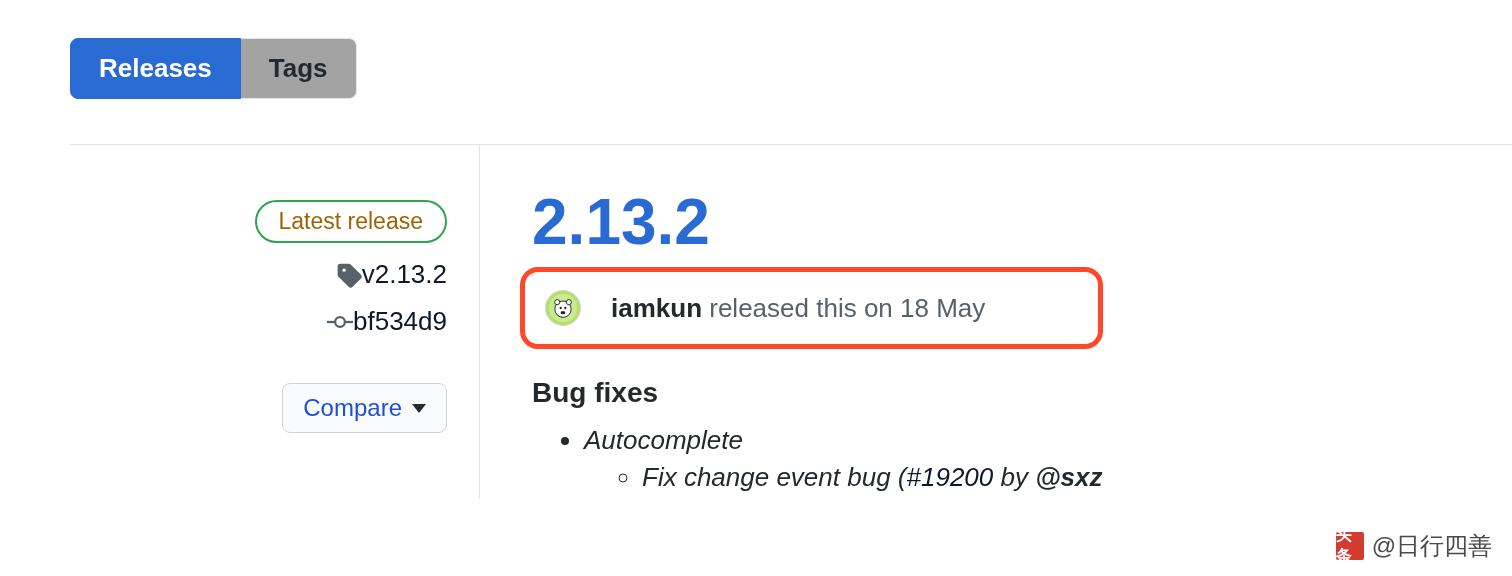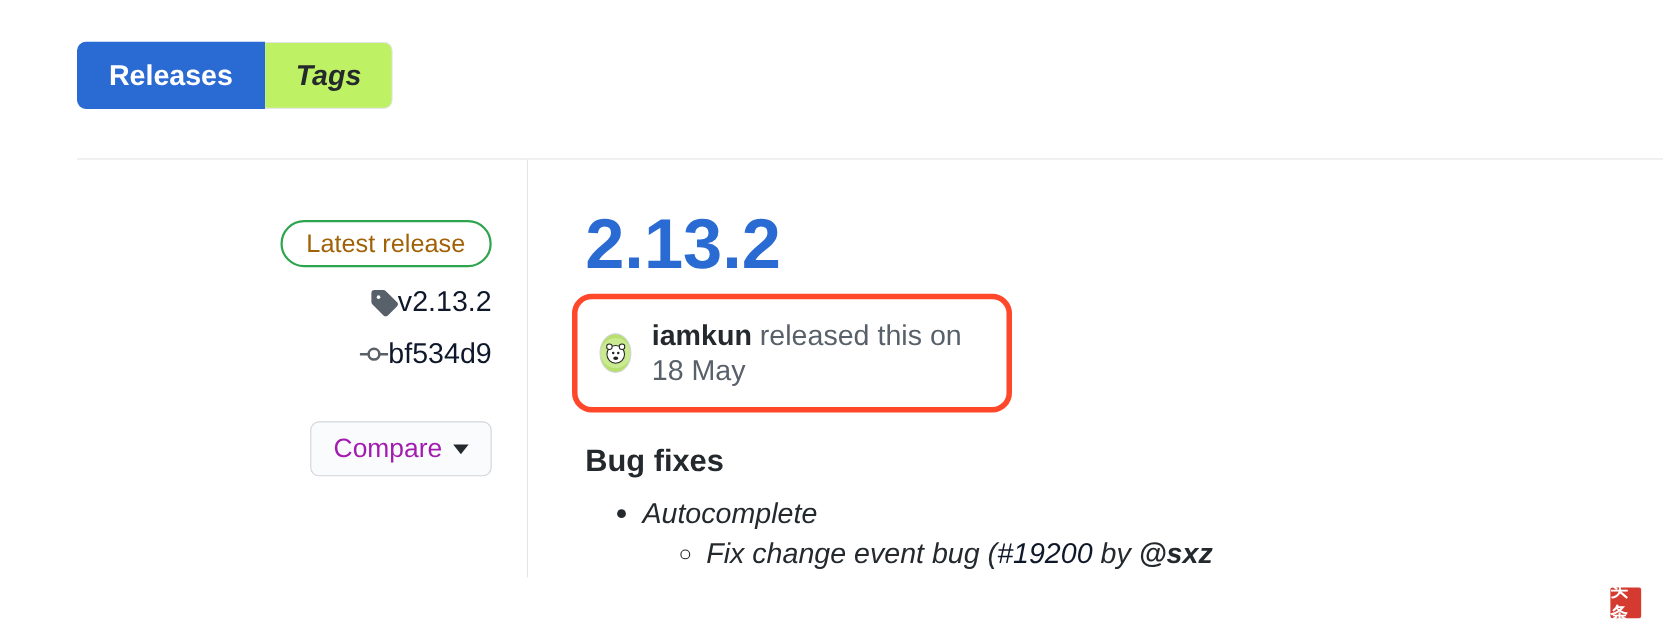--- a/index.html
+++ b/index.html
@@ -24,25 +24,24 @@
       display: flex;
       align-items: center;
     }
     .tab.active {
       background: #2a6ad3;
       color: #fff;
       border-color: #2a6ad3;
       border-radius: 8px 0 0 8px;
     }
     .tab.inactive {
-      background: #bef264;
+      background: #a3a3a3;
       color: #24292e;
       border-left: none;
       border-radius: 0 8px 8px 0;
-      font-style: italic;
     }
     .divider {
       margin-top: 45px;
       border: none;
       border-top: 1px solid #e1e4e8;
       margin-left: 70px;
       width: calc(100% - 70px);
     }
     .content {
       display: flex;
@@ -75,21 +74,21 @@
       font-size: 26px;
     }
     .meta-row svg { flex-shrink: 0; }
     .compare-btn {
       margin-top: 30px;
       border: 1px solid #d1d5da;
       border-radius: 8px;
       background: #fafbfc;
       padding: 10px 20px;
       font-size: 24px;
-      color: #a21caf;
+      color: #1d4ed8;
       cursor: pointer;
       display: flex;
       align-items: center;
       gap: 10px;
     }
     .main {
       padding: 40px 0 0 40px;
       flex: 1;
     }
     .release-title {
@@ -98,22 +97,22 @@
       color: #2a6ad3;
       margin-bottom: 8px;
       padding-left: 12px;
     }
     .release-info-box {
       border: 5px solid #ff4729;
       border-radius: 18px;
       padding: 18px 20px;
       display: flex;
       align-items: center;
-      gap: 18px;
-      width: 400px;
+      gap: 30px;
+      width: 583px;
       margin-bottom: 28px;
     }
     .avatar-wrap {
       width: 36px;
       height: 36px;
       border-radius: 50%;
       background: #b7e06a;
       display: flex;
       align-items: center;
       justify-content: center;
@@ -248,13 +247,14 @@
             <span>Fix change event bug (</span><span class="issue-link">#19200</span><span> by </span><span class="by-user">@sxz</span>
           </li>
         </ul>
       </li>
     </ul>
   </main>
 </div>
 
 <div class="watermark">
   <div class="watermark-logo">头条</div>
+  <div class="watermark-text">@日行四善</div>
 </div>
 
 </body></html>

